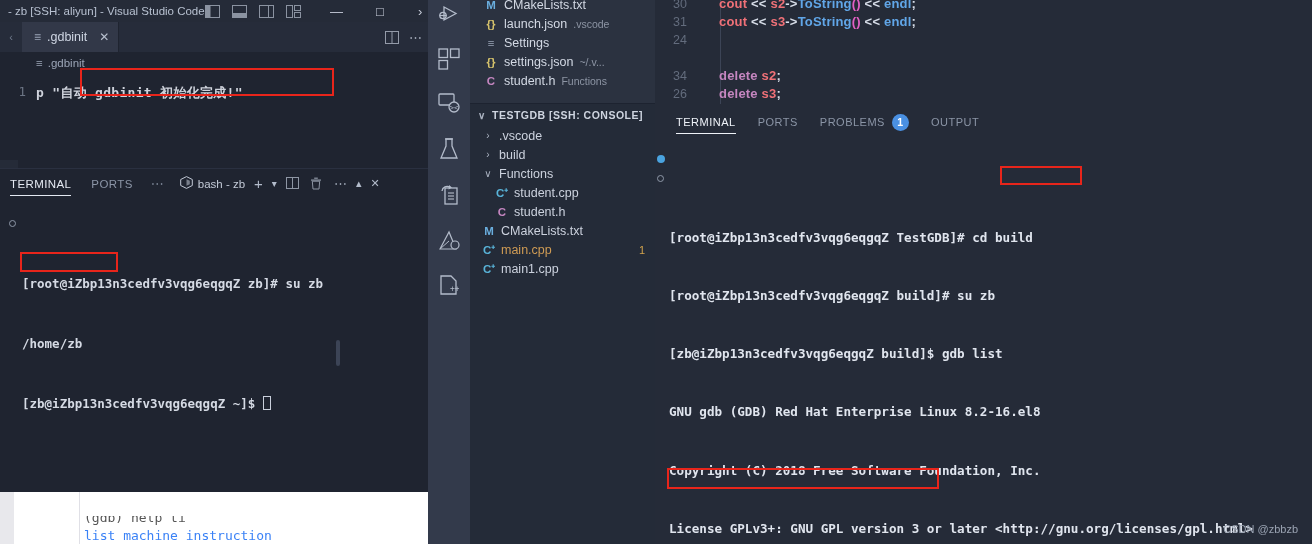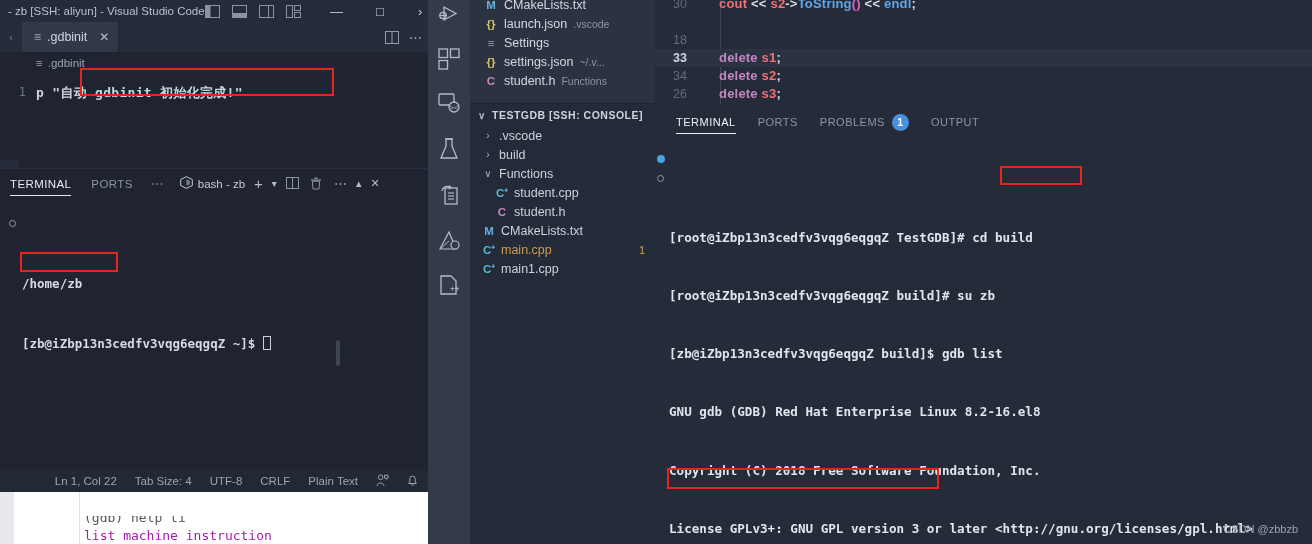--- a/index.html
+++ b/index.html
@@ -87,21 +87,21 @@
     position:absolute; left:0; top:470px; width:428px; height:22px;
     background:#222834; display:flex; align-items:center; justify-content:flex-end;
     gap:18px; padding-right:10px; color:#9ba5b5; font-size:11.5px;
   }
   .whitepage {
     position:absolute; left:0; top:492px; width:428px; height:52px; background:#ffffff;
   }
   .whitepage .wp-rail { position:absolute; left:0; top:0; width:14px; height:52px; background:#e8e8ec; }
   .whitepage .wp-rail2 { position:absolute; left:14px; top:0; width:66px; height:52px; background:#ffffff; border-right:1px solid #e0e0e6;}
   .wp-line {
-    position:absolute; font-family:"DejaVu Sans Mono", monospace; font-size:13px; color:#a21caf;
+    position:absolute; font-family:"DejaVu Sans Mono", monospace; font-size:13px; color:#3b82f6;
   }
   .wp-clip { position:absolute; left:80px; top:0; width:348px; height:52px; overflow:hidden;margin-top:24px; }
 
   
   #activitybar {
     position:absolute; left:428px; top:0; width:42px; height:544px;
     background:#333a4b;
   }
   .act-ico { position:absolute; left:0; width:42px; height:42px; display:flex; align-items:center; justify-content:center; color:#b4bccb; }
 
@@ -284,46 +284,27 @@
             </svg>
         </span>
         <span style="font-size:13px;">⋯</span>
         <span style="font-size:11px;">▴</span>
         <span style="font-size:11px;">✕</span>
       </div>
     </div>
 
     <div class="term-left">
       <div class="bullet" style="top:22px;"></div>
+      <div>[root@iZbp13n3cedfv3vqg6eqgqZ zb]# su zb</div>
       <div>/home/zb</div>
       <div><span>[zb@iZbp13n3cedfv3vqg6eqgqZ ~]$ </span><span class="term-cursor-left"></span></div>
     </div>
     <div class="redbox-home"></div>
     <div class="panel-scrollthumb"></div>
 
-    <div class="statusbar-left">
-      <span>Ln 1, Col 22</span>
-      <span>Tab Size: 4</span>
-      <span>UTF-8</span>
-      <span>CRLF</span>
-      <span>Plain Text</span>
-      <span>
-        <svg width="13" height="13" viewBox="0 0 13 13">
-            <circle cx="4.6" cy="3.3" r="2.3" fill="none" stroke="#9ba5b5"></circle>
-            <path d="M1 12 C1 8 8 8 8 12" fill="none" stroke="#9ba5b5"></path>
-            <path d="M8.5 1.2 L12 1.2 L12 4 L10.6 4 L10.6 5.4 L9.3 4 L8.5 4 Z" fill="none" stroke="#9ba5b5"></path>
-          </svg>
-      </span>
-      <span>
-        <svg width="11" height="13" viewBox="0 0 11 13">
-            <path d="M1.6 9.5 L9.4 9.5 L8.2 7.8 L8.2 4.8 A2.7 2.7 0 0 0 2.8 4.8 L2.8 7.8 Z" fill="none" stroke="#9ba5b5"></path>
-            <path d="M4.2 10.4 A1.4 1.4 0 0 0 6.8 10.4" fill="none" stroke="#9ba5b5"></path>
-          </svg>
-      </span>
-    </div>
 
     <div class="whitepage">
       <div class="wp-rail"></div>
       <div class="wp-rail2"></div>
       <div class="wp-clip">
         <div class="wp-line" style="left:4px; top:-6px; color:#555;">(gdb) help ti</div>
         <div class="wp-line" style="left:4px; top:12px;">list machine instruction</div>
       </div>
     </div>
   </div>
@@ -452,27 +433,27 @@
   </div>
 
   <div id="rightpane">
 
     <div class="r-editor">
       <div class="r-guide"></div>
       <div class="r-code-row" style="top:-5px;">
         <span class="r-ln">30</span>
         <span class="r-src"><span class="t-id">cout</span><span class="t-op"> &lt;&lt; </span><span class="t-id">s2</span><span class="t-op">-&gt;</span><span class="t-fn">ToString</span><span class="t-paren">()</span><span class="t-op"> &lt;&lt; </span><span class="t-fn">endl</span><span class="t-pun">;</span></span>
       </div>
+      <div class="r-code-row" style="top:13px;">
+        <span class="r-ln">31</span>
+        <span class="r-src"><span class="t-id">cout</span><span class="t-op"> &lt;&lt; </span><span class="t-id">s3</span><span class="t-op">-&gt;</span><span class="t-fn">ToString</span><span class="t-paren">()</span><span class="t-op"> &lt;&lt; </span><span class="t-fn">endl</span><span class="t-pun">;</span></span>
+      </div>
       <div class="r-code-row" style="top:31px;">
-        <span class="r-ln">18</span>
+        <span class="r-ln">24</span>
         <span class="r-src"></span>
-      </div>
-      <div class="r-code-row hl" style="top:49px;">
-        <span class="r-ln cur">33</span>
-        <span class="r-src"><span class="t-kw">delete</span><span class="t-id"> s1</span><span class="t-pun">;</span></span>
       </div>
       <div class="r-code-row" style="top:67px;">
         <span class="r-ln">34</span>
         <span class="r-src"><span class="t-kw">delete</span><span class="t-id"> s2</span><span class="t-pun">;</span></span>
       </div>
       <div class="r-code-row" style="top:85px; overflow:hidden;">
         <span class="r-ln">26</span>
         <span class="r-src"><span class="t-kw">delete</span><span class="t-id"> s3</span><span class="t-pun">;</span></span>
       </div>
     </div>

